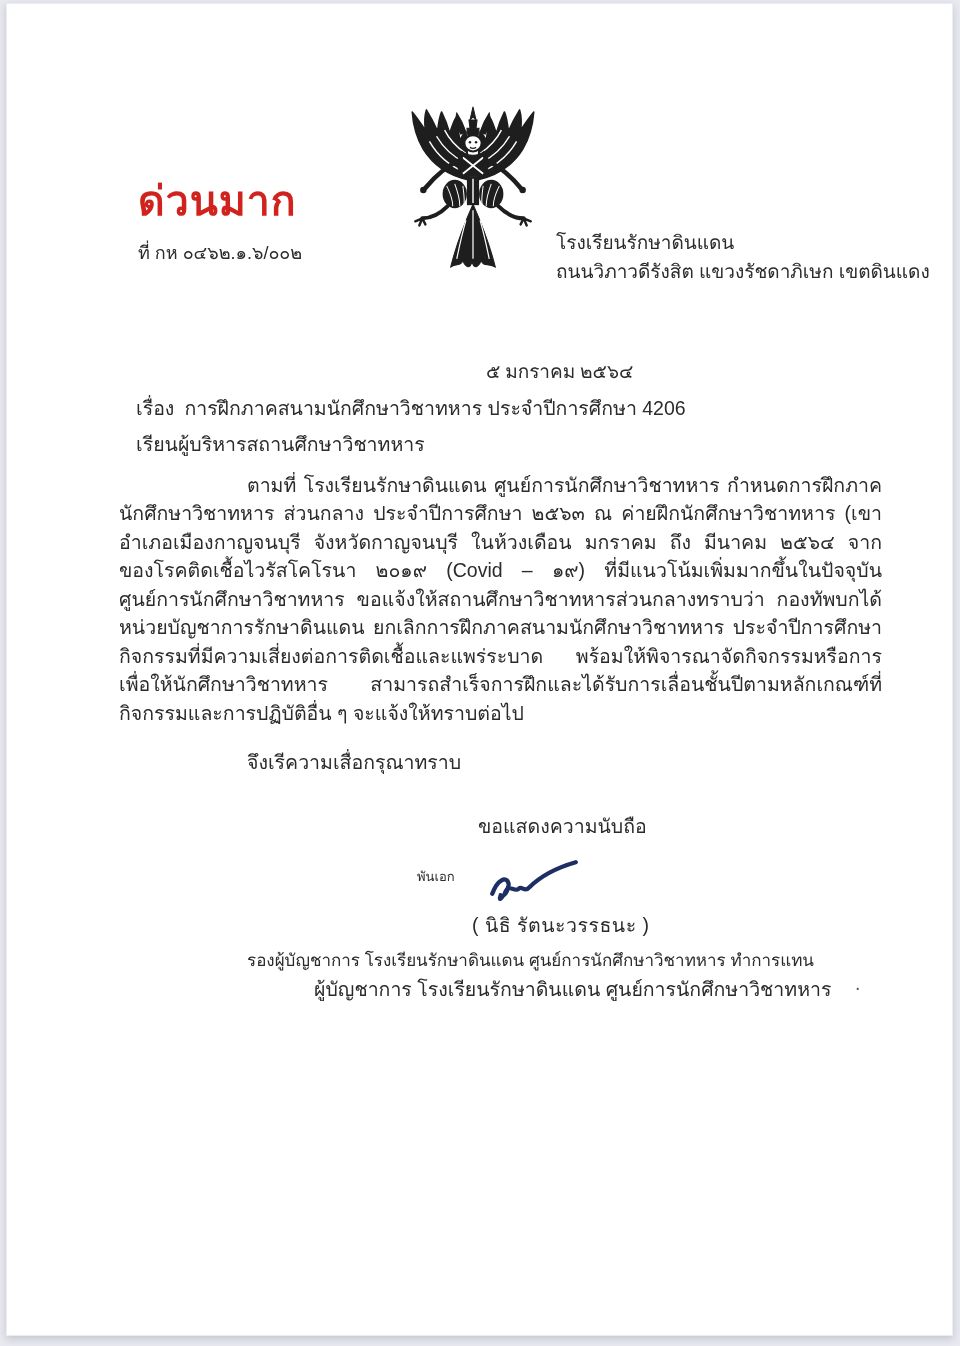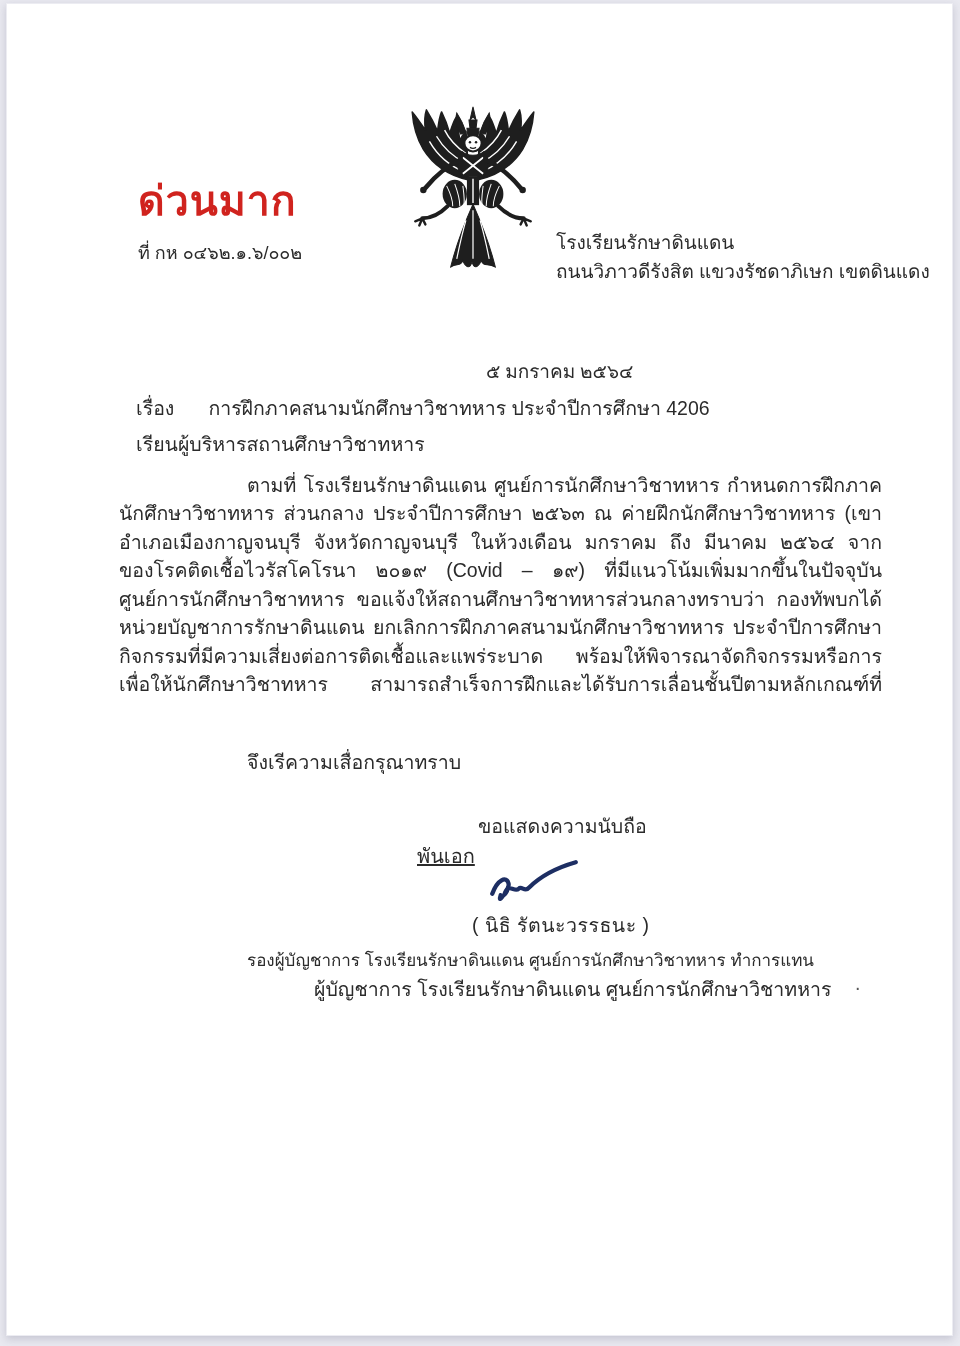--- a/index.html
+++ b/index.html
@@ -27,32 +27,32 @@
     color: var(--urgent-red, #d0231e);
     white-space: nowrap;
   }
   .ref { left: 138px; top: 238px; font-size: 18px; }
   .garuda { position: absolute; left: 397px; top: 106px; width: 152px; height: 176px; }
   .sender { position: absolute; left: 556px; top: 228px; font-size: 19px; line-height: 29px; }
   .sender div { white-space: nowrap; }
   .date { left: 486px; top: 356px; font-size: 19px; font-family: Liberation Serif, serif; }
   .subject { left: 136px; top: 393px; font-size: 19.5px; }
   .recipient { left: 136px; top: 429px; font-size: 19.5px; }
-  .lab-subject { margin-right: 34px; }
+  .lab-subject { margin-right: 10px; }
   .lab-recipient { }
   .bodytext {
     position: absolute; left: 119px; top: 471px; width: 763px;
     font-size: 19.5px;
   }
   .bl { height: 28.45px; line-height: 28.45px; overflow: hidden; }
   .j { text-align: justify; text-align-last: justify; }
   .indent { padding-left: 128px; box-sizing: border-box; }
   .closing { left: 247px; top: 747px; font-size: 19.5px; }
   .salutation { left: 478px; top: 811px; font-size: 19.5px; }
-  .rank { left: 417px; top: 840px; font-size: 20px; text-decoration: underline; }
+  .rank { left: 417px; top: 866px; font-size: 13px; }
   .sig { position: absolute; left: 487px; top: 851px; width: 94px; height: 57px; }
   .name { left: 472px; top: 910px; font-size: 19.5px; letter-spacing: .5px; }
   .pos1 { left: 247px; top: 946px; font-size: 17px; }
   .pos2 { left: 314px; top: 974px; font-size: 19.5px; }
   .stray { left: 855px; top: 972px; font-size: 19.5px; color: #555; }
 </style>
 </head>
 <body>
 
 <div class="page"></div>
@@ -121,20 +121,21 @@
 
 <div class="bodytext">
   <div class="bl j indent">ตามที่ โรงเรียนรักษาดินแดน ศูนย์การนักศึกษาวิชาทหาร กำหนดการฝึกภาคสนาม</div>
   <div class="bl j">นักศึกษาวิชาทหาร ส่วนกลาง ประจำปีการศึกษา ๒๕๖๓ ณ ค่ายฝึกนักศึกษาวิชาทหาร (เขาชนไก่) ตำบลลาดหญ้า</div>
   <div class="bl j">อำเภอเมืองกาญจนบุรี จังหวัดกาญจนบุรี ในห้วงเดือน มกราคม ถึง มีนาคม ๒๕๖๔ จากสถานการณ์การแพร่ระบาด</div>
   <div class="bl j">ของโรคติดเชื้อไวรัสโคโรนา ๒๐๑๙ (Covid – ๑๙) ที่มีแนวโน้มเพิ่มมากขึ้นในปัจจุบัน โรงเรียนรักษาดินแดน</div>
   <div class="bl j">ศูนย์การนักศึกษาวิชาทหาร ขอแจ้งให้สถานศึกษาวิชาทหารส่วนกลางทราบว่า กองทัพบกได้อนุมัติให้</div>
   <div class="bl j">หน่วยบัญชาการรักษาดินแดน ยกเลิกการฝึกภาคสนามนักศึกษาวิชาทหาร ประจำปีการศึกษา ๒๕๖๓ ซึ่งเป็น</div>
   <div class="bl j">กิจกรรมที่มีความเสี่ยงต่อการติดเชื้อและแพร่ระบาด พร้อมให้พิจารณาจัดกิจกรรมหรือการปฏิบัติอื่น ๆ ทดแทน</div>
   <div class="bl j">เพื่อให้นักศึกษาวิชาทหาร สามารถสำเร็จการฝึกและได้รับการเลื่อนชั้นปีตามหลักเกณฑ์ที่กำหนด ส่วนรายละเอียด</div>
+  <div class="bl">กิจกรรมและการปฏิบัติอื่น ๆ จะแจ้งให้ทราบต่อไป</div>
 </div>
 
 <div class="abs closing">จึงเรีความเสื่อกรุณาทราบ</div>
 
 <div class="abs salutation">ขอแสดงความนับถือ</div>
 
 <div class="abs rank">พันเอก</div>
 
 <svg class="sig" viewBox="0 0 92 56" xmlns="http://www.w3.org/2000/svg">
   <path d="M5 42 C10 28 19 24 21 32 C22 38 14 48 18 40 C22 32 27 41 31 37 C34 34 37 41 41 36 C50 27 66 17 87 11" fill="none" stroke="#1d2e63" stroke-width="4.2" stroke-linecap="round" stroke-linejoin="round"></path>

